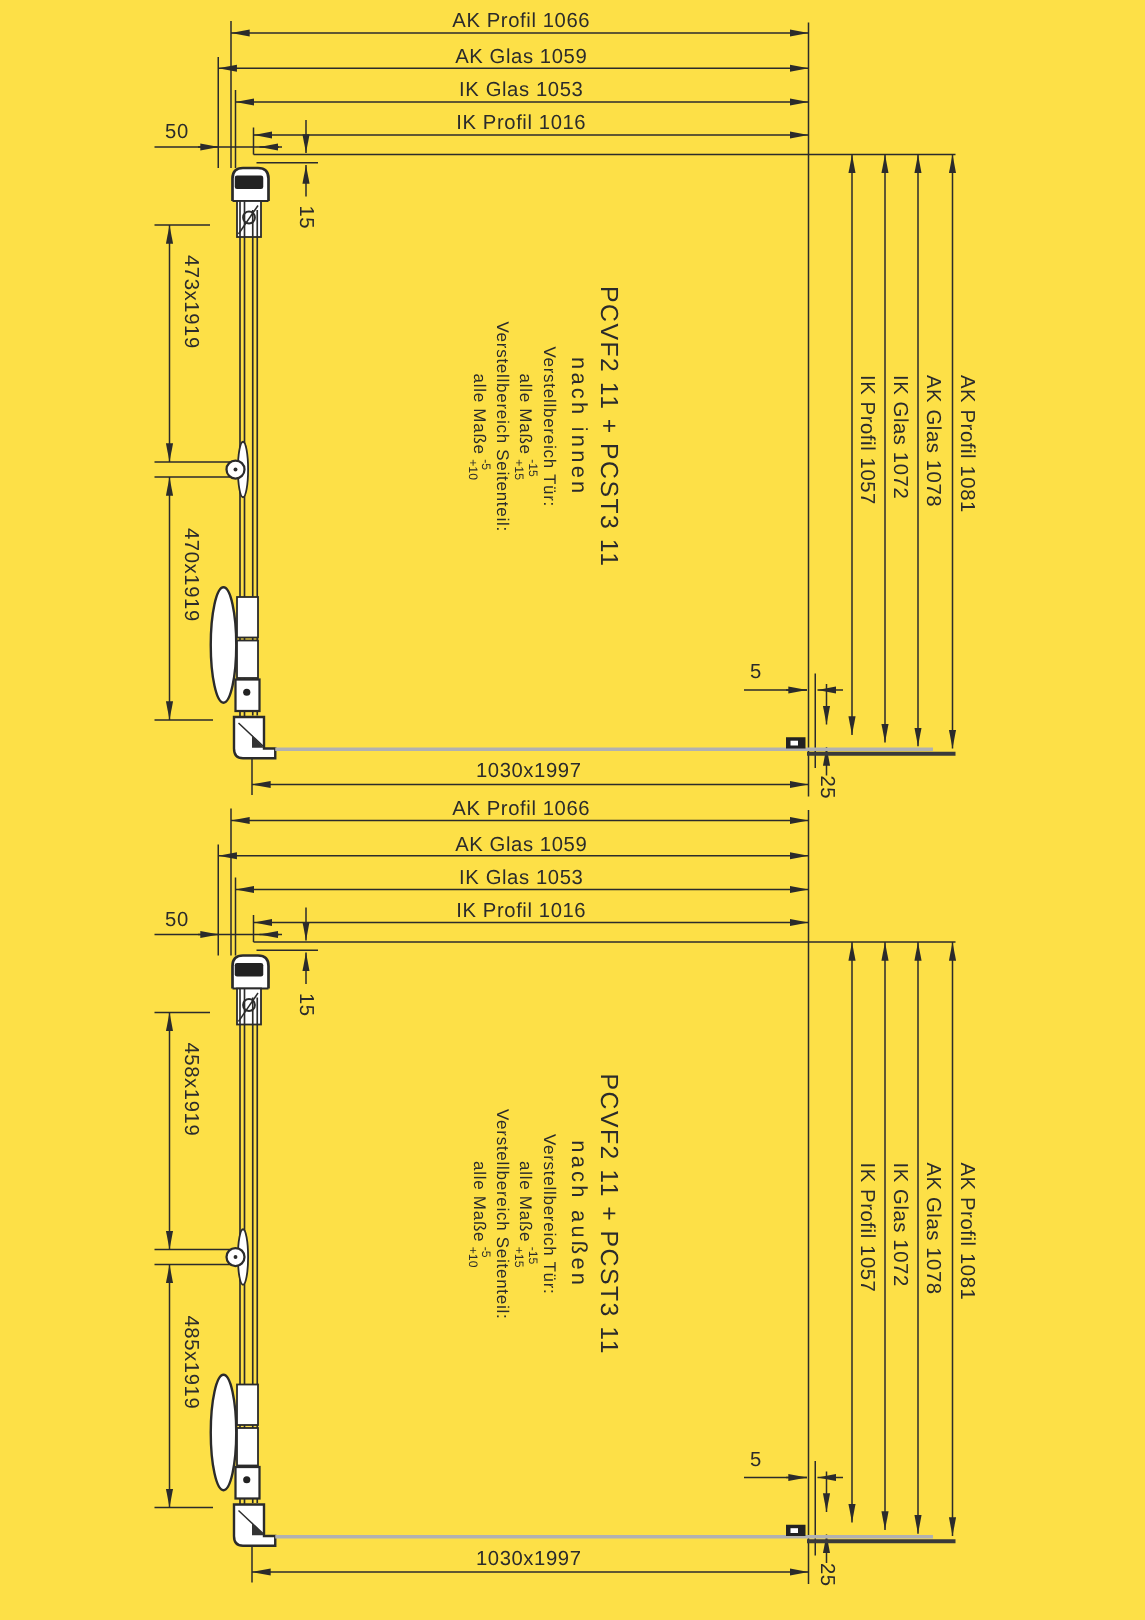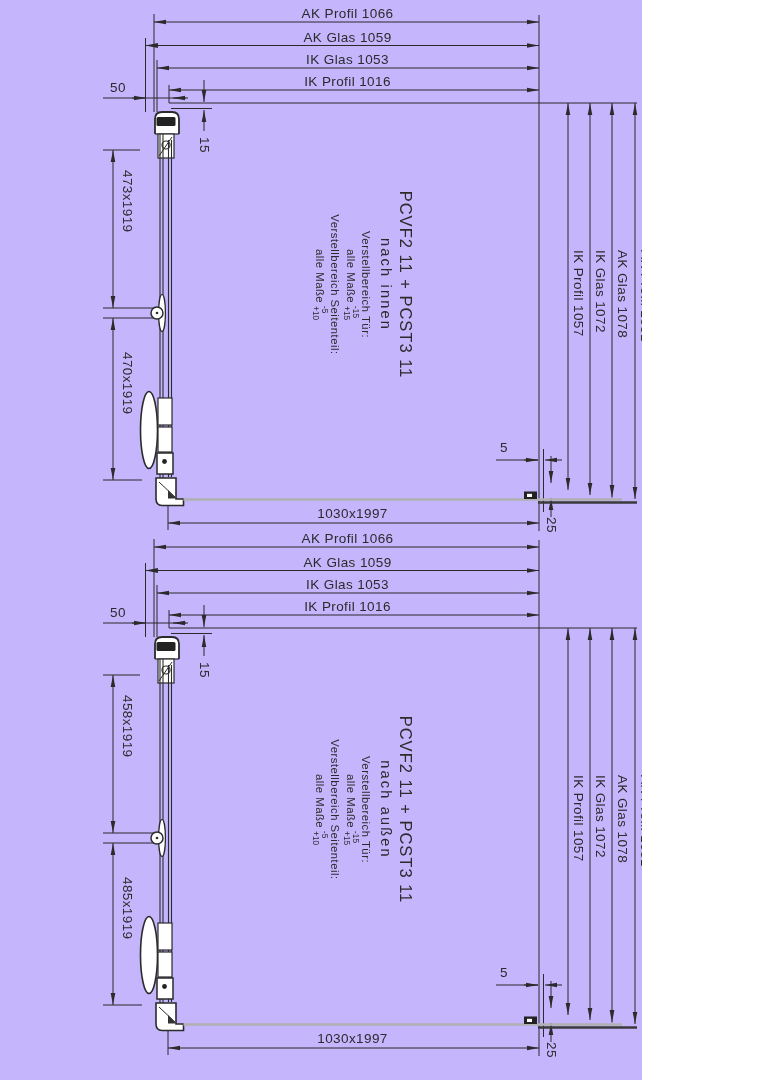--- a/index.html
+++ b/index.html
@@ -1,16 +1,16 @@
 <!DOCTYPE html>
 <html><head>
 <meta charset="utf-8">
 <style>
   html,body{margin:0;padding:0;background:#ffffff;}
-  .canvas{position:relative;width:642px;height:1080px;background:#c4b5fd;overflow:hidden;
+  .canvas{position:relative;width:763px;height:1080px;background:#fde047;overflow:hidden;
           font-family:"Liberation Sans",sans-serif;color:#2b2b2b;}
   svg{position:absolute;left:0;top:0;}
   .dwg{position:absolute;left:0;width:763px;height:540px;pointer-events:none;}
   .lbl{position:absolute;font-size:13.5px;letter-spacing:.4px;white-space:nowrap;line-height:15px;}
   .ctr{text-align:center;}
   .vtext{writing-mode:vertical-rl;}
   
   .centerblock{position:absolute;left:257px;top:222px;width:190px;height:125px;
                transform:rotate(90deg);transform-origin:50% 50%;text-align:center;}
   .cb-title{font-size:16.5px;letter-spacing:1px;white-space:nowrap;}

